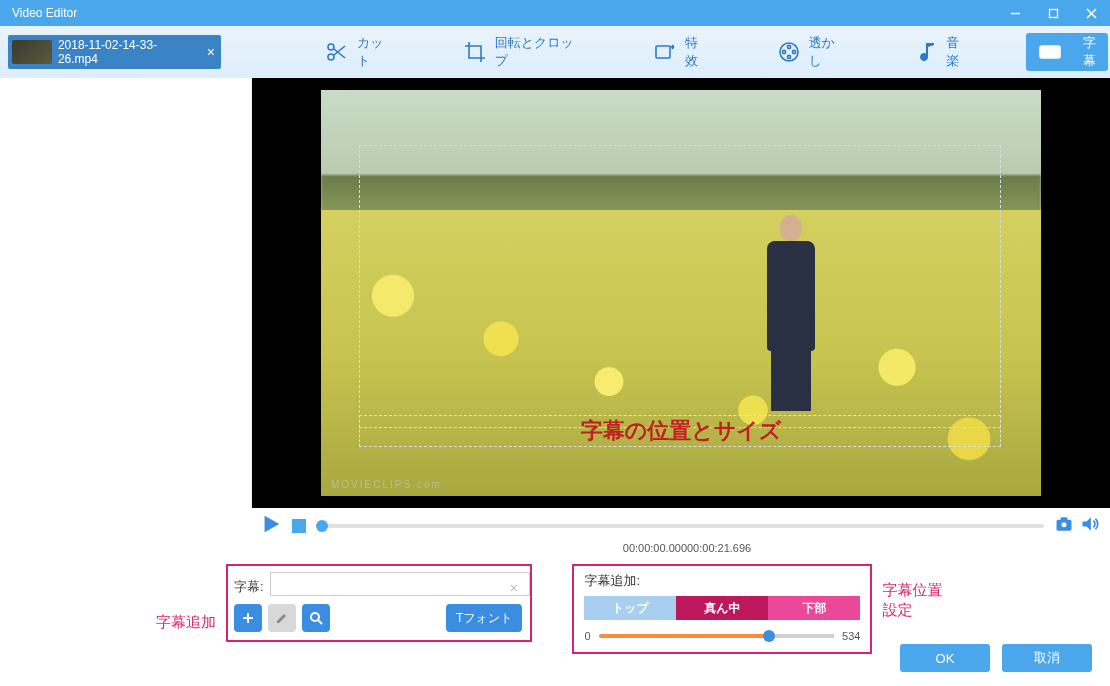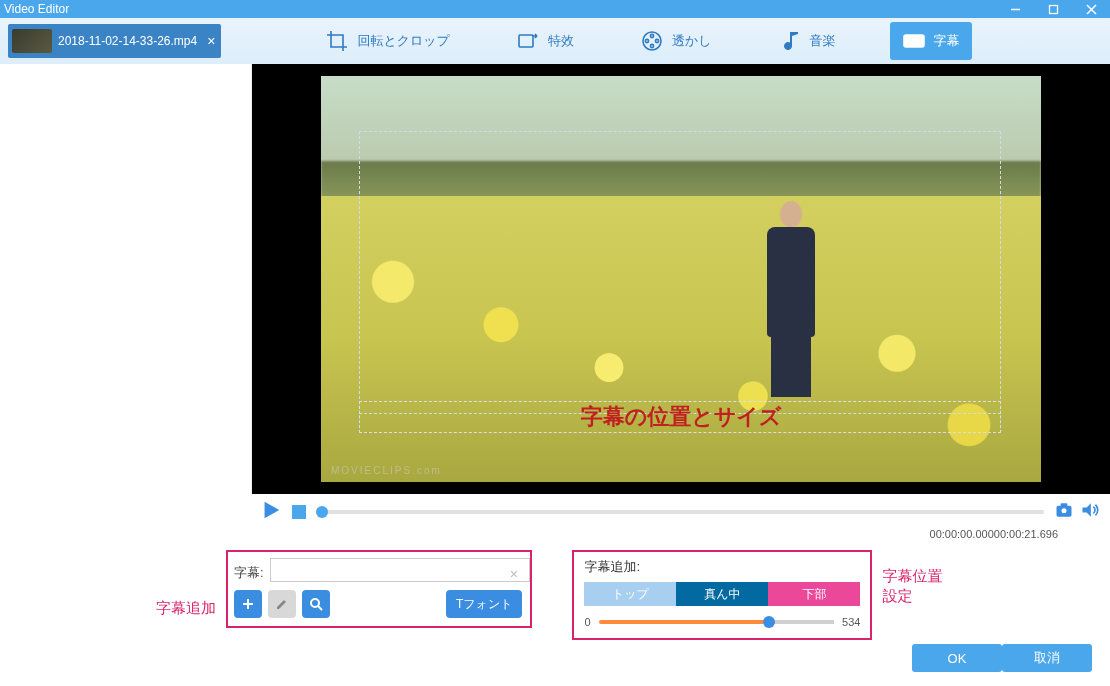--- a/index.html
+++ b/index.html
@@ -1,26 +1,26 @@
 <!DOCTYPE html>
 <html><head>
 <meta charset="utf-8">
 <style>
 * { box-sizing: border-box; margin: 0; padding: 0; font-family: "Segoe UI", Meiryo, sans-serif; }
 body { background: #fff; }
 .window { width: 1110px; height: 686px; background: #fff; position: relative; overflow: hidden; }
 
 
-.title-bar { height: 18px; background: #4ba7eb; display: flex; align-items: center; padding-left: 4px; color: #fff; font-size: 12px; }
+.title-bar { height: 26px; background: #4ba7eb; display: flex; align-items: center; padding-left: 12px; color: #fff; font-size: 12px; }
 .title-bar .spacer { flex: 1; }
 .win-btn { width: 38px; height: 28px; display: flex; align-items: center; justify-content: center; color: #fff; font-size: 14px; cursor: pointer; }
 .win-btn svg { width: 11px; height: 11px; }
 
 
-.toolbar-strip { height: 46px; background: linear-gradient(#e9f3fc, #dceefa); display: flex; align-items: center; gap: 38px; }
+.toolbar-strip { height: 52px; background: linear-gradient(#e9f3fc, #dceefa); display: flex; align-items: center; gap: 38px; }
 .file-tab { height: 34px; background: #3a84c6; color: #fff; display: flex; align-items: center; margin-left: 8px; padding: 0 6px 0 4px; font-size: 12px; border-radius: 2px; }
 .file-tab .thumb { width: 40px; height: 24px; background: linear-gradient(135deg,#3a3a30,#5a5a40); margin-right: 6px; border-radius: 2px; }
 .file-tab .close-x { margin-left: 10px; font-size: 14px; cursor: pointer; }
 .tool-gap { width: 14px; }
 .tool-btn { height: 38px; display: flex; align-items: center; padding: 0 12px; color: #2f7ac2; font-size: 13px; cursor: pointer; border-radius: 3px; margin: 0 2px; }
 .tool-btn.active { background: #4ba7eb; color: #fff; text-align: right; }
 .tool-btn .ic { width: 24px; height: 24px; margin-right: 8px; display: flex; align-items: center; justify-content: center; }
 .tool-btn .ic svg { width: 24px; height: 24px; }
 .tool-btn.active .ic svg { stroke: #fff; fill: #fff; }
 
@@ -51,48 +51,48 @@
 .dash-sub { left: 38px; right: 40px; top: 325px; height: 32px; border: 1px dashed #dde; }
 .sub-text { position: absolute; left: 0; right: 0; top: 326px; text-align: center; font-size: 22px; font-weight: bold; color: #c02020; }
 
 
 .play-bar { height: 36px; display: flex; align-items: center; padding: 0 10px 0 260px; background: #fff; position: relative; }
 .play-btn svg{width:22px;height:22px;}
 .stop-btn { width: 14px; height: 14px; background: #4ba7eb; margin: 0 10px; }
 .seek { flex: 1; height: 4px; background: #e0e0e0; border-radius: 2px; position: relative; margin-right: 10px;}
 .seek .knob { position: absolute; left: 0; top: -4px; width: 12px; height: 12px; background: #4ba7eb; border-radius: 50%; }
 .cam-btn svg,.vol-btn svg{width:20px;height:20px;}
-.time-row { padding-left: 316px; padding-right: 52px; display: flex; justify-content: flex-end; font-size: 11px; color: #555; margin-top: -2px; height: 16px; }
+.time-row { padding-left: 316px; padding-right: 52px; display: flex; justify-content: center; font-size: 11px; color: #555; margin-top: -2px; height: 16px; }
 
 
 .bottom { display: flex; padding: 6px 18px 0 18px; align-items: flex-start; }
 .sub-add-group { border: 2px solid #d8246b; padding: 6px 8px 8px 6px; position: relative; margin-left: 208px; }
 .sub-add-label { position: absolute; left: -72px; bottom: 8px; color: #d8246b; font-size: 15px; }
 .row1 { display: flex; align-items: flex-end; margin-bottom: 8px; }
 .row1 .lab { font-size: 13px; color: #444; margin-right: 6px; }
 .row1 input { width: 260px; height: 24px; border: 1px solid #ccc; padding: 0 6px; font-size: 12px; }
 .row1 .clr { margin-left: -20px; color: #bbb; font-size: 14px; cursor: pointer; }
 .row2 { display: flex; align-items: center; gap: 6px; }
 .sq-btn { width: 28px; height: 28px; border-radius: 4px; display: flex; align-items: center; justify-content: center; cursor: pointer; }
 .sq-blue { background: #3a8de0; color: #fff; }
 .sq-gray { background: #d8d8d8; color: #888; }
 .font-btn { background: #3a8de0; color: #fff; height: 28px; padding: 0 10px; border-radius: 4px; font-size: 12px; display: flex; align-items: center; margin-left: 110px; cursor: pointer; }
 
 .pos-group { border: 2px solid #d8246b; padding: 6px 10px 10px 10px; margin-left: 40px; position: relative; }
 .pos-side-label { position: absolute; right: -72px; top: 14px; color: #d8246b; font-size: 15px; line-height: 1.3; }
 .pos-title { font-size: 13px; color: #333; margin-bottom: 6px; }
-.seg { display: flex; margin-bottom: 10px; }
+.seg { display: flex; margin-bottom: 10px; font-weight: bold; }
 .seg-btn { width: 92px; height: 24px; font-size: 12px; display: flex; align-items: center; justify-content: center; cursor: pointer; color: #fff; }
-.seg-btn.a{ background:#a8cff0;} .seg-btn.b{ background:#0369a1;} .seg-btn.c{ background:#ec4899;}
+.seg-btn.a{ background:#a8cff0;} .seg-btn.b{ background:#be185d;} .seg-btn.c{ background:#ec4899;}
 .slider-row { display: flex; align-items: center; font-size: 11px; color: #555; }
 .slider-row .track { flex:1; height:4px; background:#ff8a3a; margin:0 8px; position:relative; border-radius:2px;}
 .slider-row .track .rest{position:absolute;right:0;top:0;bottom:0;width:30%;background:#d0d0d0;}
 .slider-row .track .knob{position:absolute;left:70%;top:-4px;width:12px;height:12px;background:#3a8de0;border-radius:50%;}
 
-.footer-btns { position: absolute; right: 18px; bottom: 14px; display: flex; gap: 0; }
+.footer-btns { position: absolute; right: 18px; bottom: 14px; display: flex; gap: 12px; }
 .dlg-btn { width: 90px; height: 28px; background: #4ba7eb; color: #fff; font-size: 13px; border-radius: 3px; display: flex; align-items: center; justify-content: center; cursor: pointer; }
 </style>
 </head>
 <body>
 
 <div class="window">
 
   <div class="title-bar">
     <span>Video Editor</span>
     <div class="spacer"></div>
@@ -115,20 +115,31 @@
   </div>
 
   <div class="toolbar-strip">
     <div class="file-tab">
       <div class="thumb"></div>
       <span>2018-11-02-14-33-26.mp4</span>
       <span class="close-x">×</span>
     </div>
     <div class="tool-gap"></div>
 
+    <div class="tool-btn">
+      <span class="ic">
+          <svg viewBox="0 0 24 24" fill="none" stroke="#2f7ac2" stroke-width="1.6">
+            <circle cx="6" cy="7" r="3"></circle>
+            <circle cx="6" cy="17" r="3"></circle>
+            <line x1="9" y1="9" x2="20" y2="18"></line>
+            <line x1="9" y1="15" x2="20" y2="6"></line>
+          </svg>
+        </span>
+      <span>カット</span>
+    </div>
     <div class="tool-btn">
       <span class="ic">
           <svg viewBox="0 0 24 24" fill="none" stroke="#2f7ac2" stroke-width="1.6">
             <path d="M6 2v16h16"></path>
             <path d="M2 6h16v16"></path>
           </svg>
         </span>
       <span>回転とクロップ</span>
     </div>
     <div class="tool-btn">

